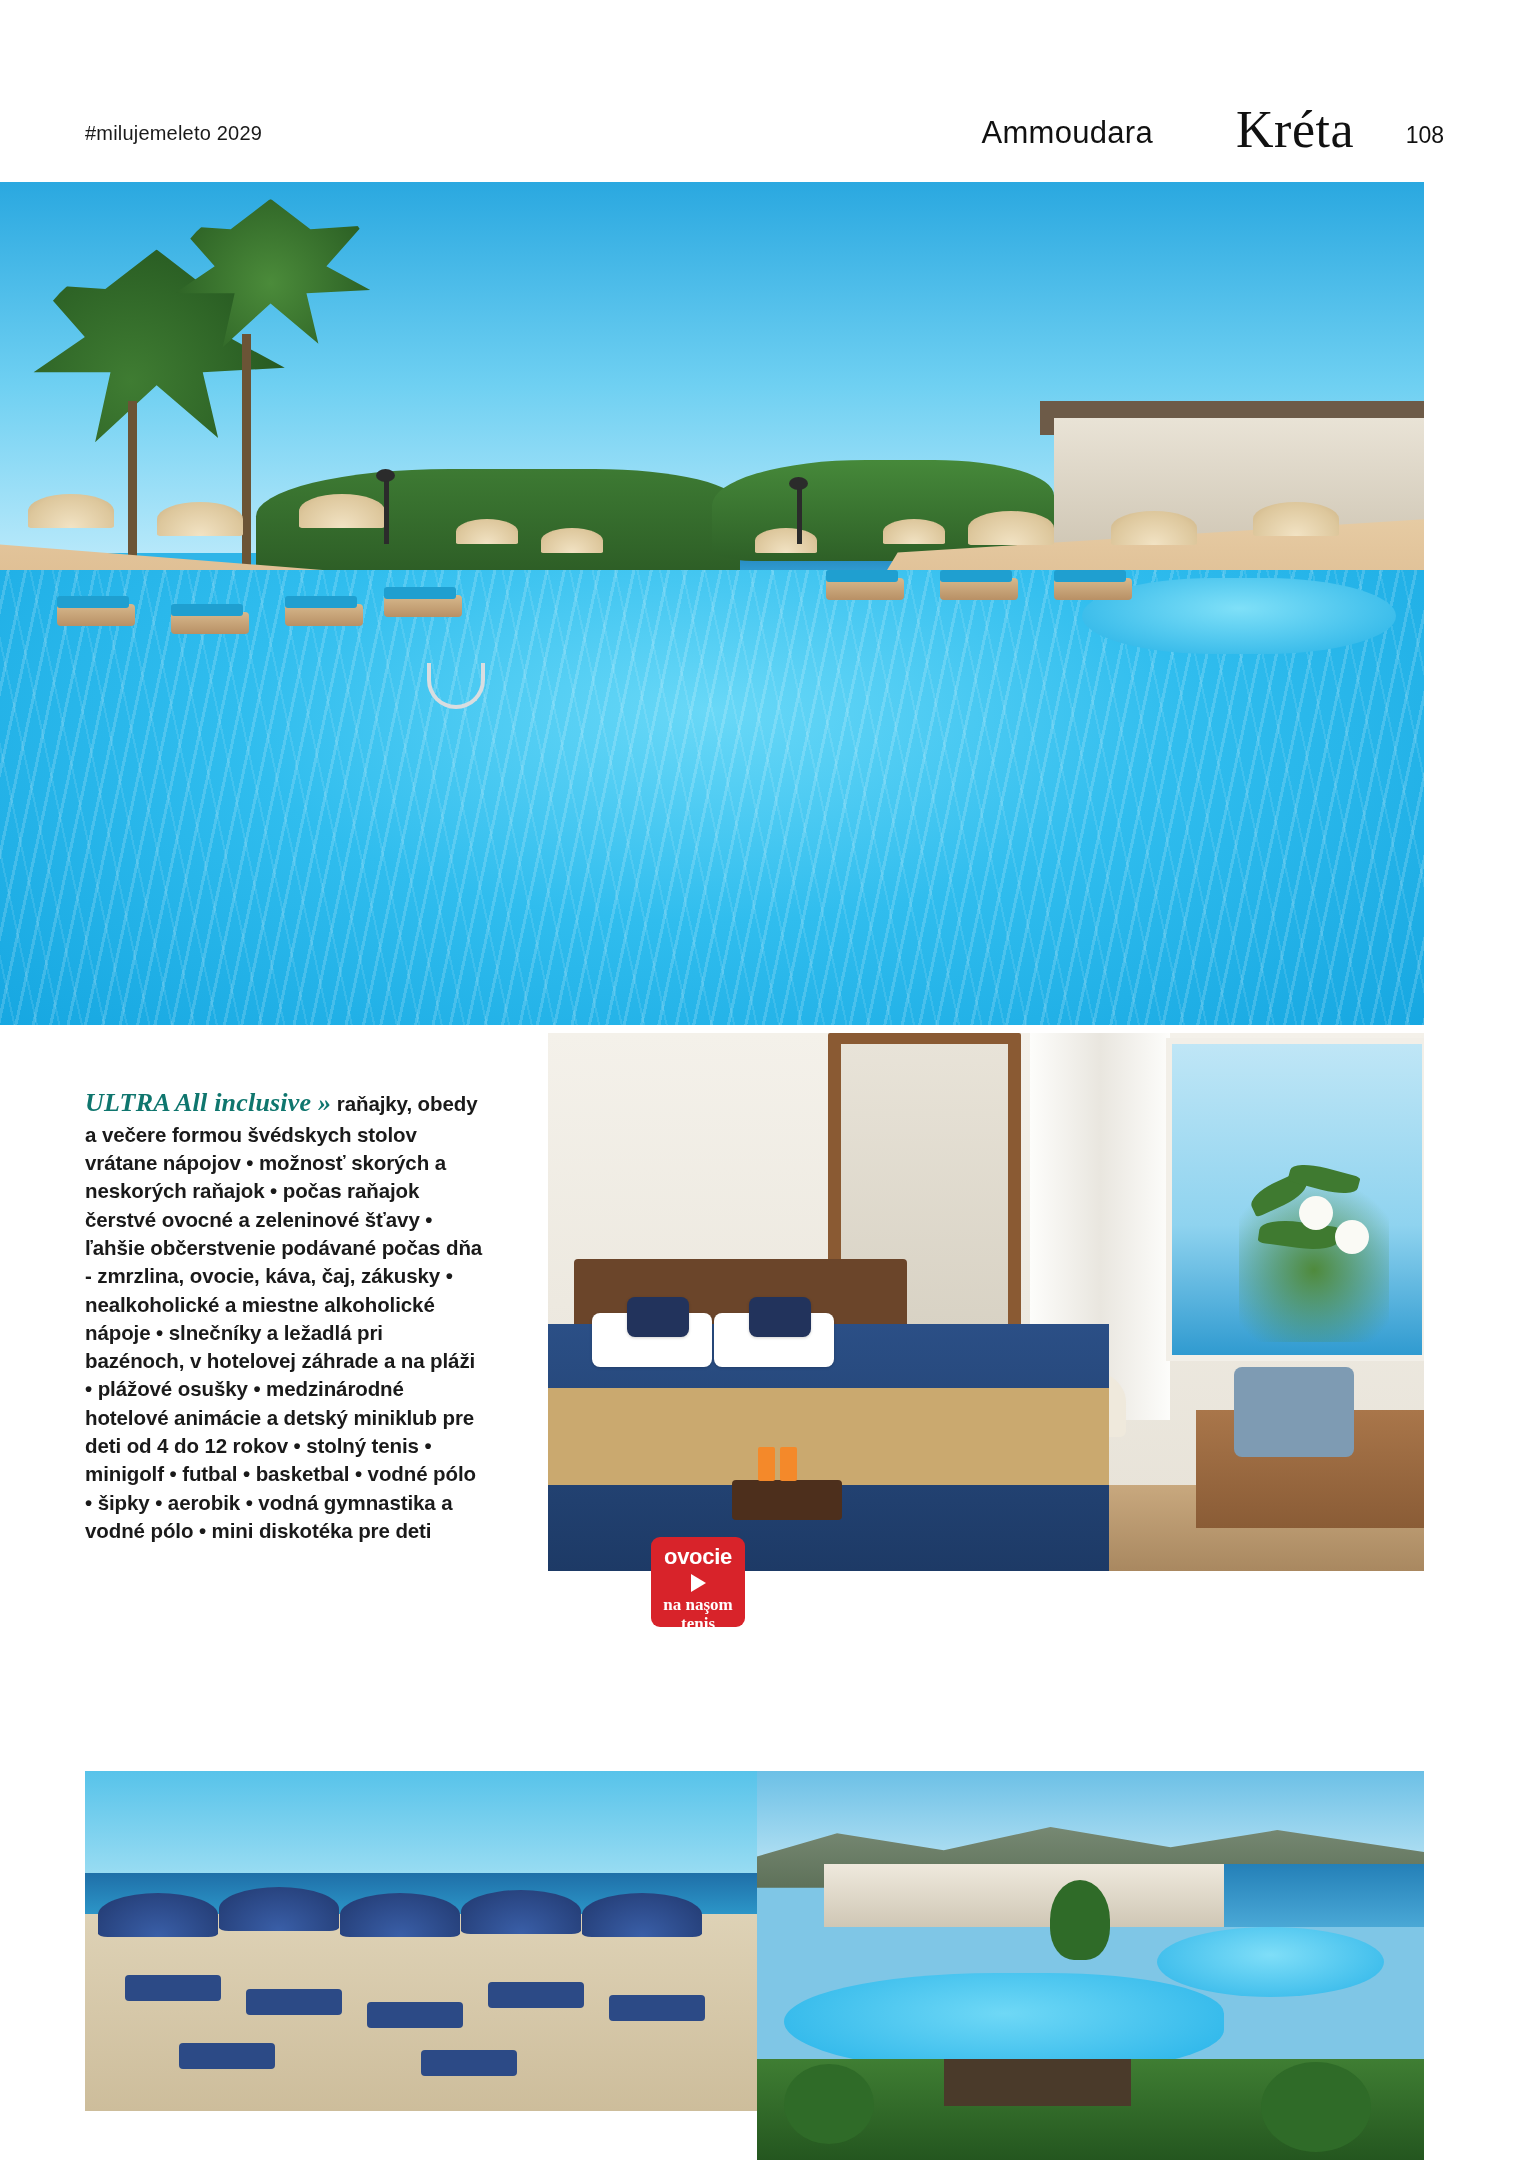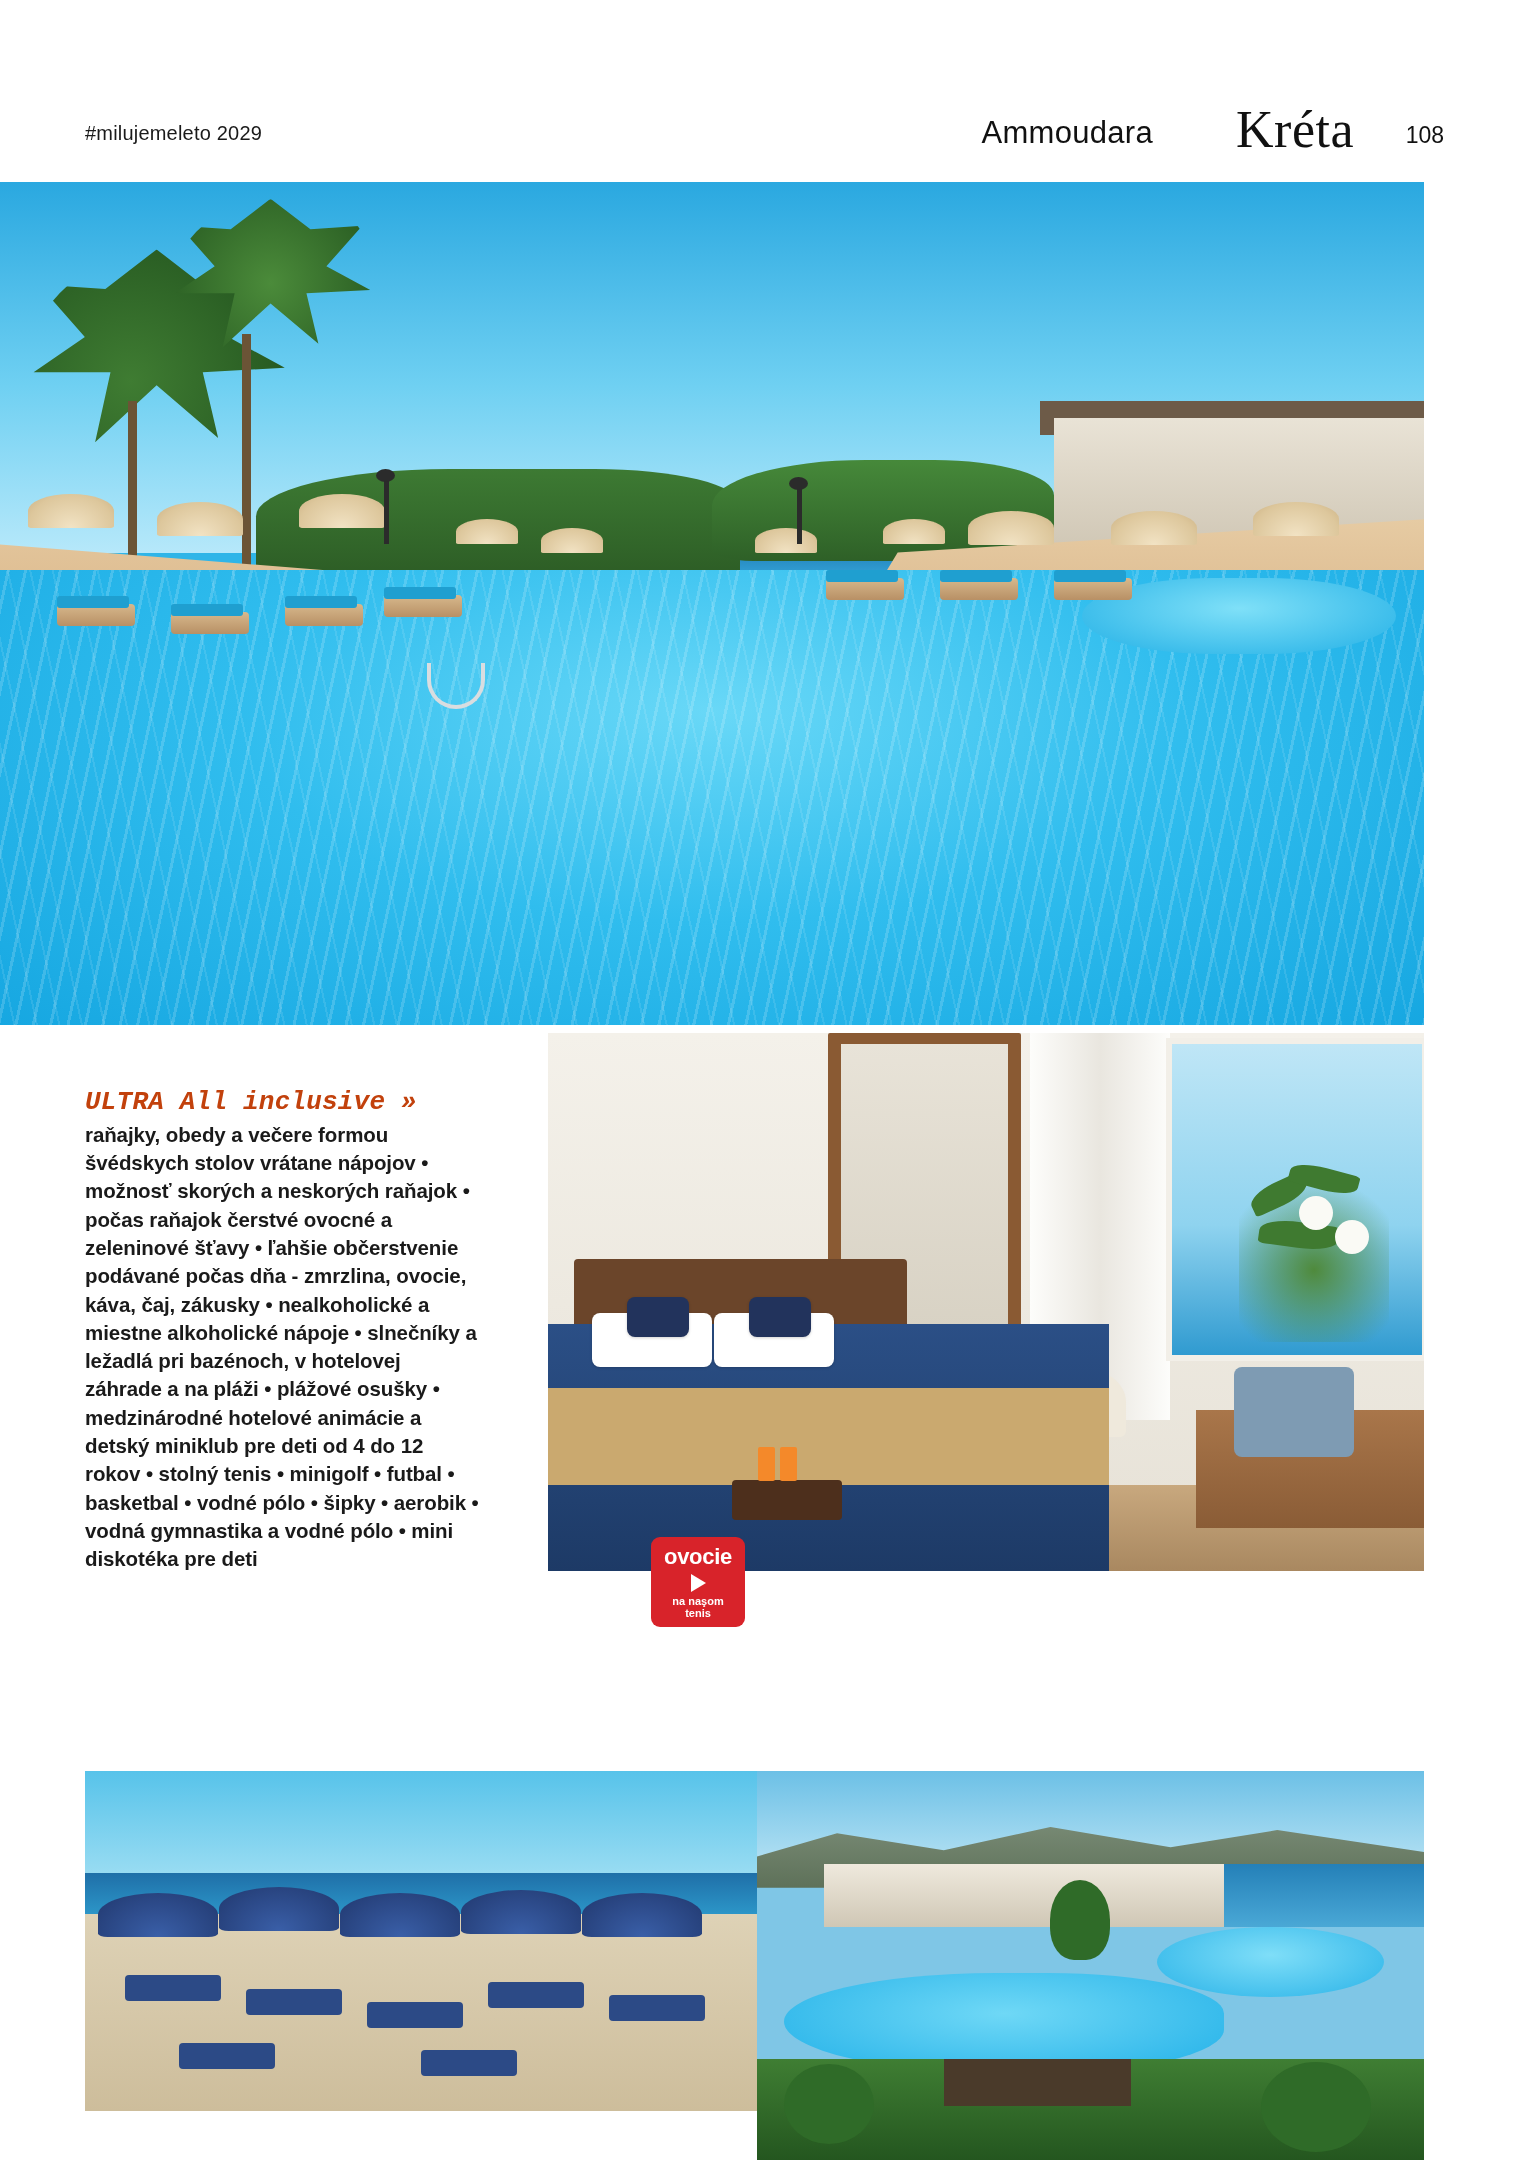--- a/index.html
+++ b/index.html
@@ -173,25 +173,25 @@
     border-top: none; border-radius: 0 0 30px 30px;
   }
 
   
   .text-col {
     position: absolute;
     left: 85px; top: 1085px;
     width: 398px;
   }
   .ultra-lead {
-    font-family: Liberation Mono, monospace;
+    font-family: Liberation Serif, serif;
     font-style: italic;
     font-weight: bold;
     font-size: 26px;
-    color: #c2410c;
+    color: #0f766e;
     letter-spacing: 0.2px;
   }
   .body-text {
     font-size: 20.5px;
     font-weight: bold;
     line-height: 1.38;
     color: #1a1a1a;
     letter-spacing: -0.1px;
   }
 
@@ -296,21 +296,21 @@
     font-size: 22px; font-weight: bold; letter-spacing: -0.3px;
   }
   .video-badge .vb-play {
     margin: 4px auto 3px;
     width: 0; height: 0;
     border-left: 15px solid #ffffff;
     border-top: 9px solid transparent;
     border-bottom: 9px solid transparent;
   }
   .video-badge .vb-sub {
-    font-size: 11px; font-weight: bold; line-height: 1.12;
+    font-size: 17px; font-weight: bold; line-height: 1.12; font-family: Liberation Serif, serif;
   }
 
   
   .beach {
     position: absolute;
     left: 85px; top: 1771px;
     width: 672px; height: 340px;
     overflow: hidden;
     background: #d8cdb4;
   }

